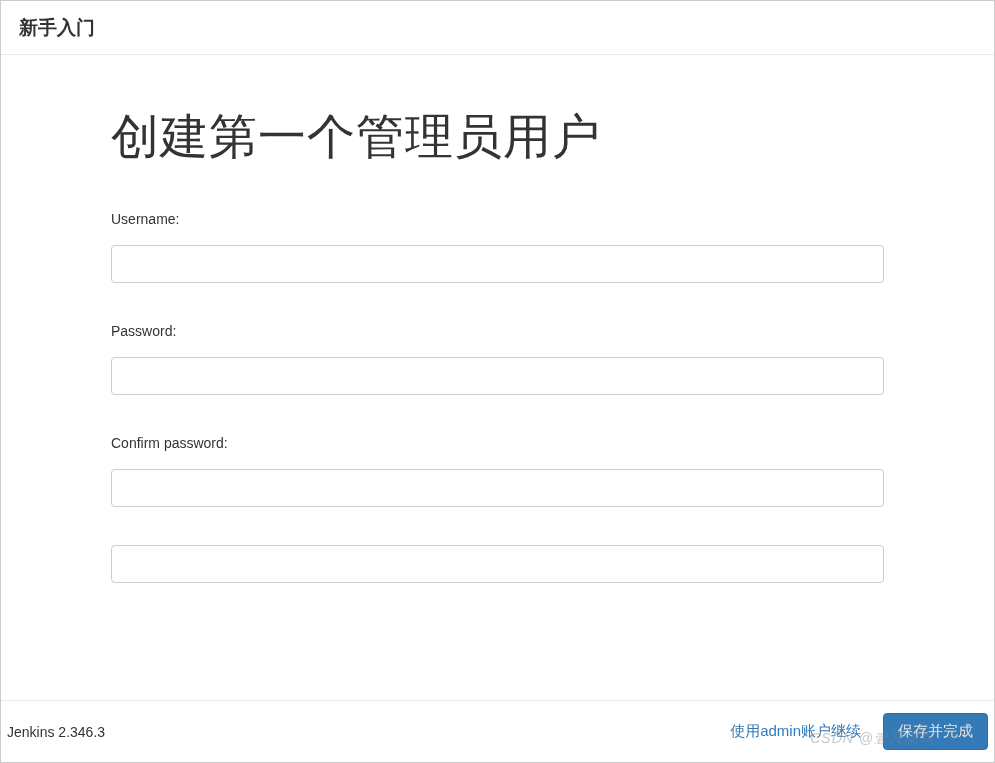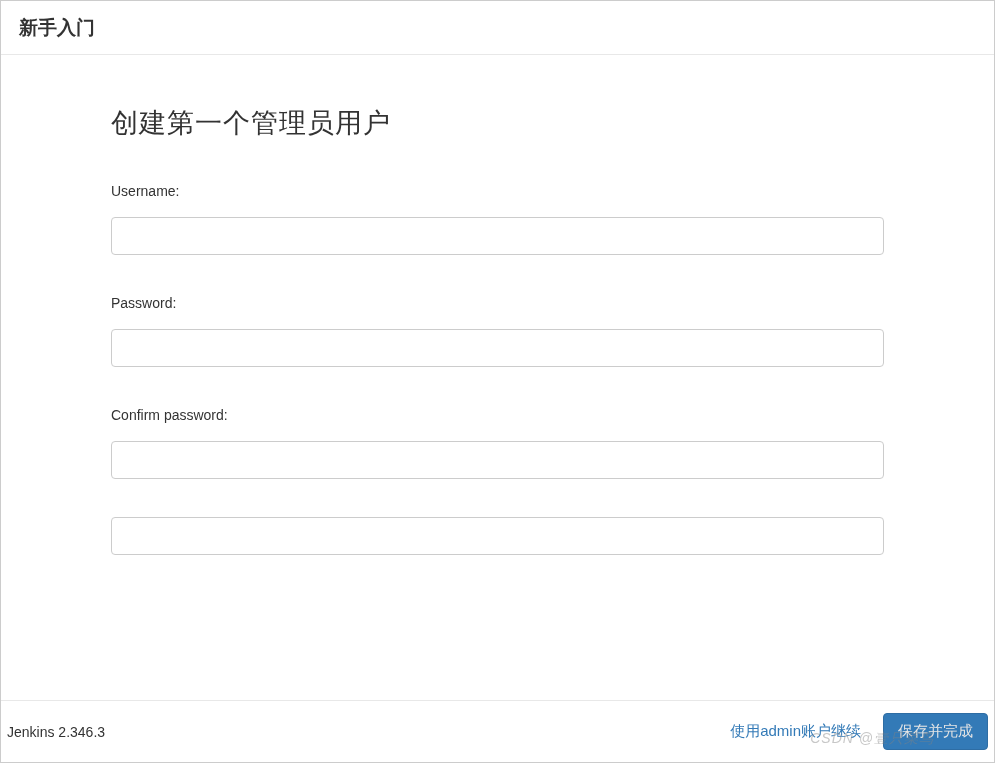--- a/index.html
+++ b/index.html
@@ -25,21 +25,21 @@
     }
     .header-title {
       font-size: 19px;
       color: #333;
       font-weight: 700;
     }
     .main {
       padding: 50px 110px 0 110px;
     }
     .page-heading {
-      font-size: 27px;
+      font-size: 48px;
       font-weight: 400;
       color: #333;
       margin-bottom: 42px;
       letter-spacing: 1px;
     }
     .form-group {
       margin-bottom: 38px;
     }
     .form-label {
       display: block;

